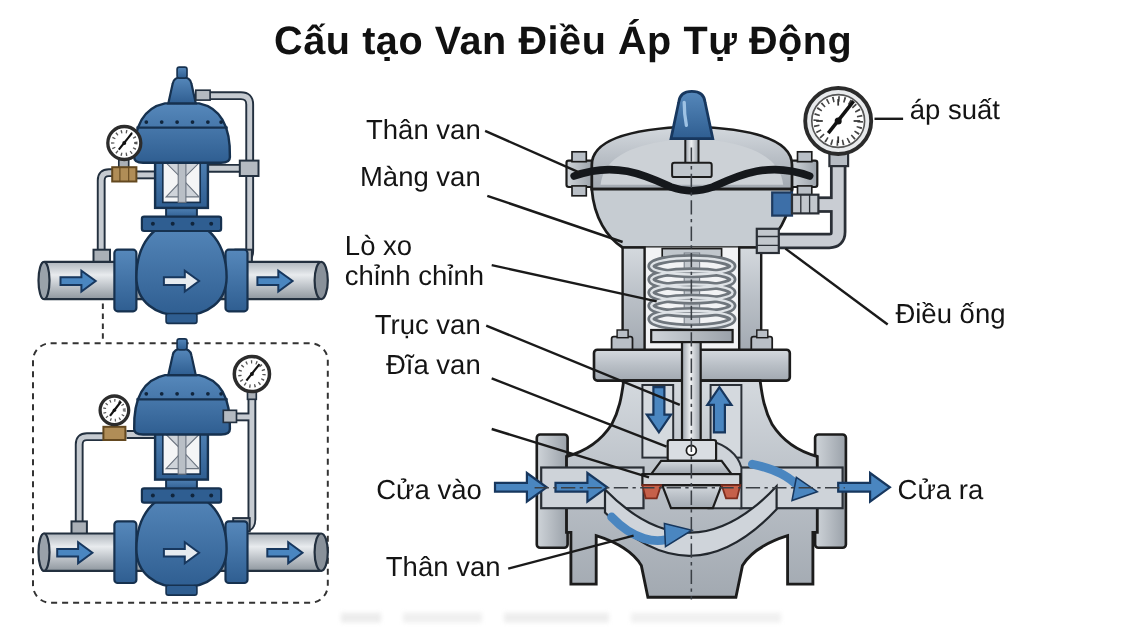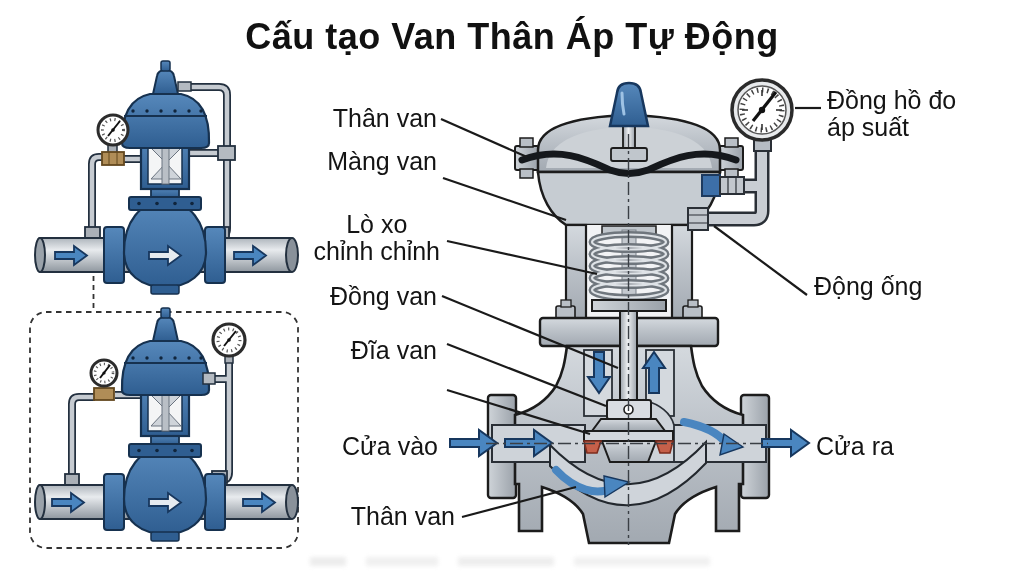--- a/index.html
+++ b/index.html
@@ -303,36 +303,35 @@
     <path d="M447,241 L597,274"></path>
     <path d="M442,296 L618,368"></path>
     <path d="M447,344 L606,406"></path>
     <path d="M447,390 L590,434"></path>
     <path d="M462,517 L576,487"></path>
     <path d="M795,108 L821,108"></path>
     <path d="M807,295 L714,226"></path>
   </g>
 </svg>
 
-  <div class="title">Cấu tạo Van Thân Áp Tự Động</div>
+  <div class="title">Cấu tạo Van Điều Áp Tự Động</div>
 
   <div class="lbl r587" style="top:105px">Thân van</div>
   <div class="lbl r587" style="top:148px">Màng van</div>
-  <div class="lbl two" style="right:584px;top:211px;text-align:center">
+  <div class="lbl two" style="right:584px;top:211px;text-align:left">
     <div>Lò xo</div>
     <div>chỉnh chỉnh</div>
   </div>
-  <div class="lbl r587" style="top:283px">Đồng van</div>
-  <div class="lbl r587" style="top:337px">Đĩa van</div>
+  <div class="lbl r587" style="top:283px">Trục van</div>
+  <div class="lbl r587" style="top:319px">Đĩa van</div>
   <div class="lbl" style="right:586px;top:433px;text-align:right">Cửa vào</div>
   <div class="lbl" style="right:569px;top:503px;text-align:right">Thân van</div>
 
   <div class="lbl two" style="left:827px;top:87px">
-    <div>Đồng hồ đo</div>
     <div>áp suất</div>
   </div>
   <div class="lbl two" style="left:814px;top:273px">
-    <div>Động ống</div>
+    <div>Điều ống</div>
   </div>
   <div class="lbl" style="left:816px;top:433px">Cửa ra</div>
 
   <div class="smudge"></div>
 </div>
 
 </body></html>

